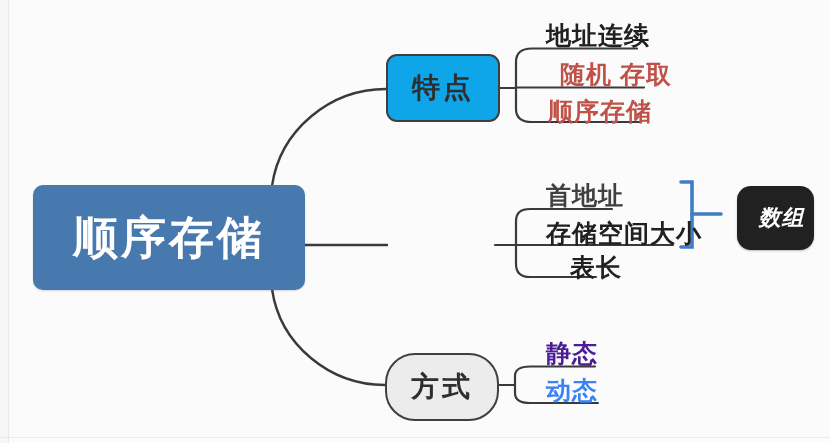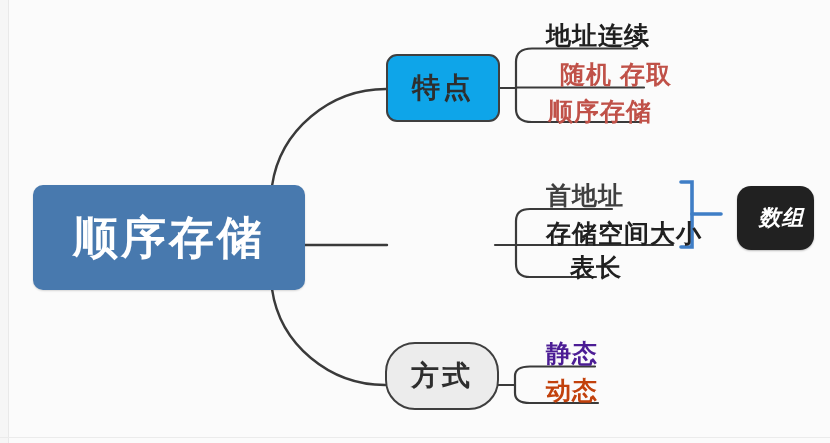--- a/index.html
+++ b/index.html
@@ -53,21 +53,21 @@
     display: flex;
     align-items: center;
     justify-content: center;
     font-size: 28px;
     font-weight: 700;
     letter-spacing: 3px;
     color: #2e2e2e;
   }
   .branch-features { left: 386px; top: 54px;  width: 110px; height: 64px; }
   .branch-build    { left: 387px; top: 213px; width: 108px; height: 65px; }
-  .branch-mode     { left: 385px; top: 342px; width: 110px; height: 64px; border-radius: 30px; }
+  .branch-mode     { left: 385px; top: 353px; width: 110px; height: 64px; border-radius: 30px; }
   .child-topic {
     position: absolute;
     font-size: 25px;
     font-weight: 700;
     letter-spacing: 1px;
     line-height: 19px;
     white-space: nowrap;
   }
   .t-addr    { left: 546px; top: 26px;  }
   .t-random  { left: 547px; top: 65px; padding-left: 13px;  }
@@ -135,19 +135,19 @@
 
   <div class="child-topic t-addr" style="color: rgb(32, 32, 32);">地址连续</div>
   <div class="child-topic t-random" style="color: rgb(192, 81, 72);">随机 存取</div>
   <div class="child-topic t-seq" style="color: rgb(192, 81, 72);">顺序存储</div>
 
   <div class="child-topic t-first" style="color: #404040;">首地址</div>
   <div class="child-topic t-space" style="color: rgb(32, 32, 32);">存储空间大小</div>
   <div class="child-topic t-len" style="color: rgb(32, 32, 32);">表长</div>
 
   <div class="child-topic t-static" style="color: #4c1d95;">静态</div>
-  <div class="child-topic t-dynamic" style="color: #c2410c;">动态</div>
+  <div class="child-topic t-dynamic" style="color: #3b82f6;">动态</div>
 
   <div class="callout-node" style="background-color: rgb(33, 33, 33); color: rgb(255, 255, 255);">
     <span>数组</span>
   </div>
 
 </div>
 
 </body></html>

